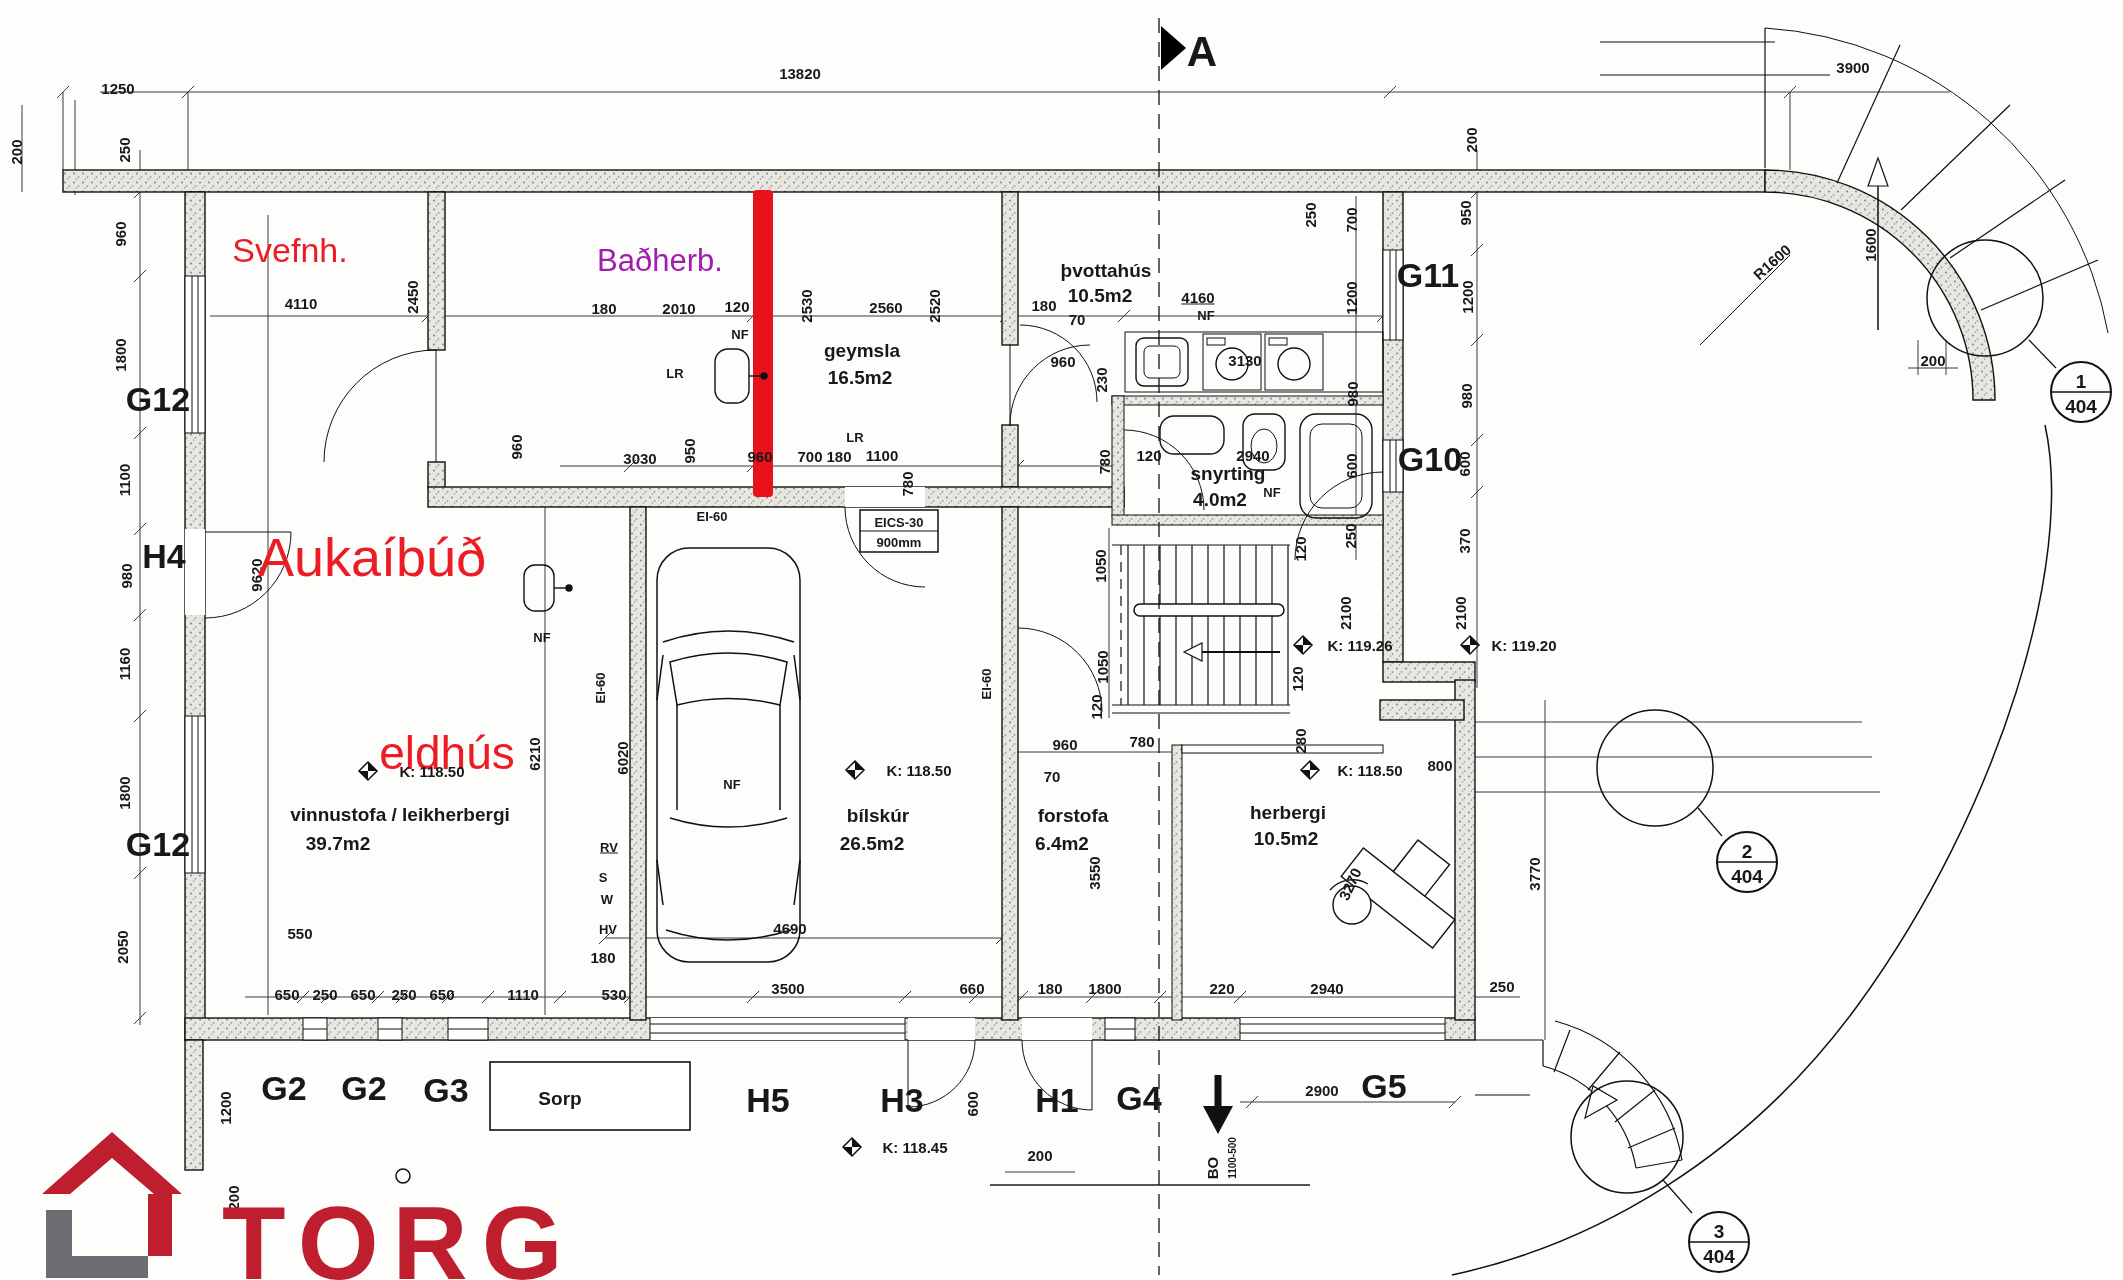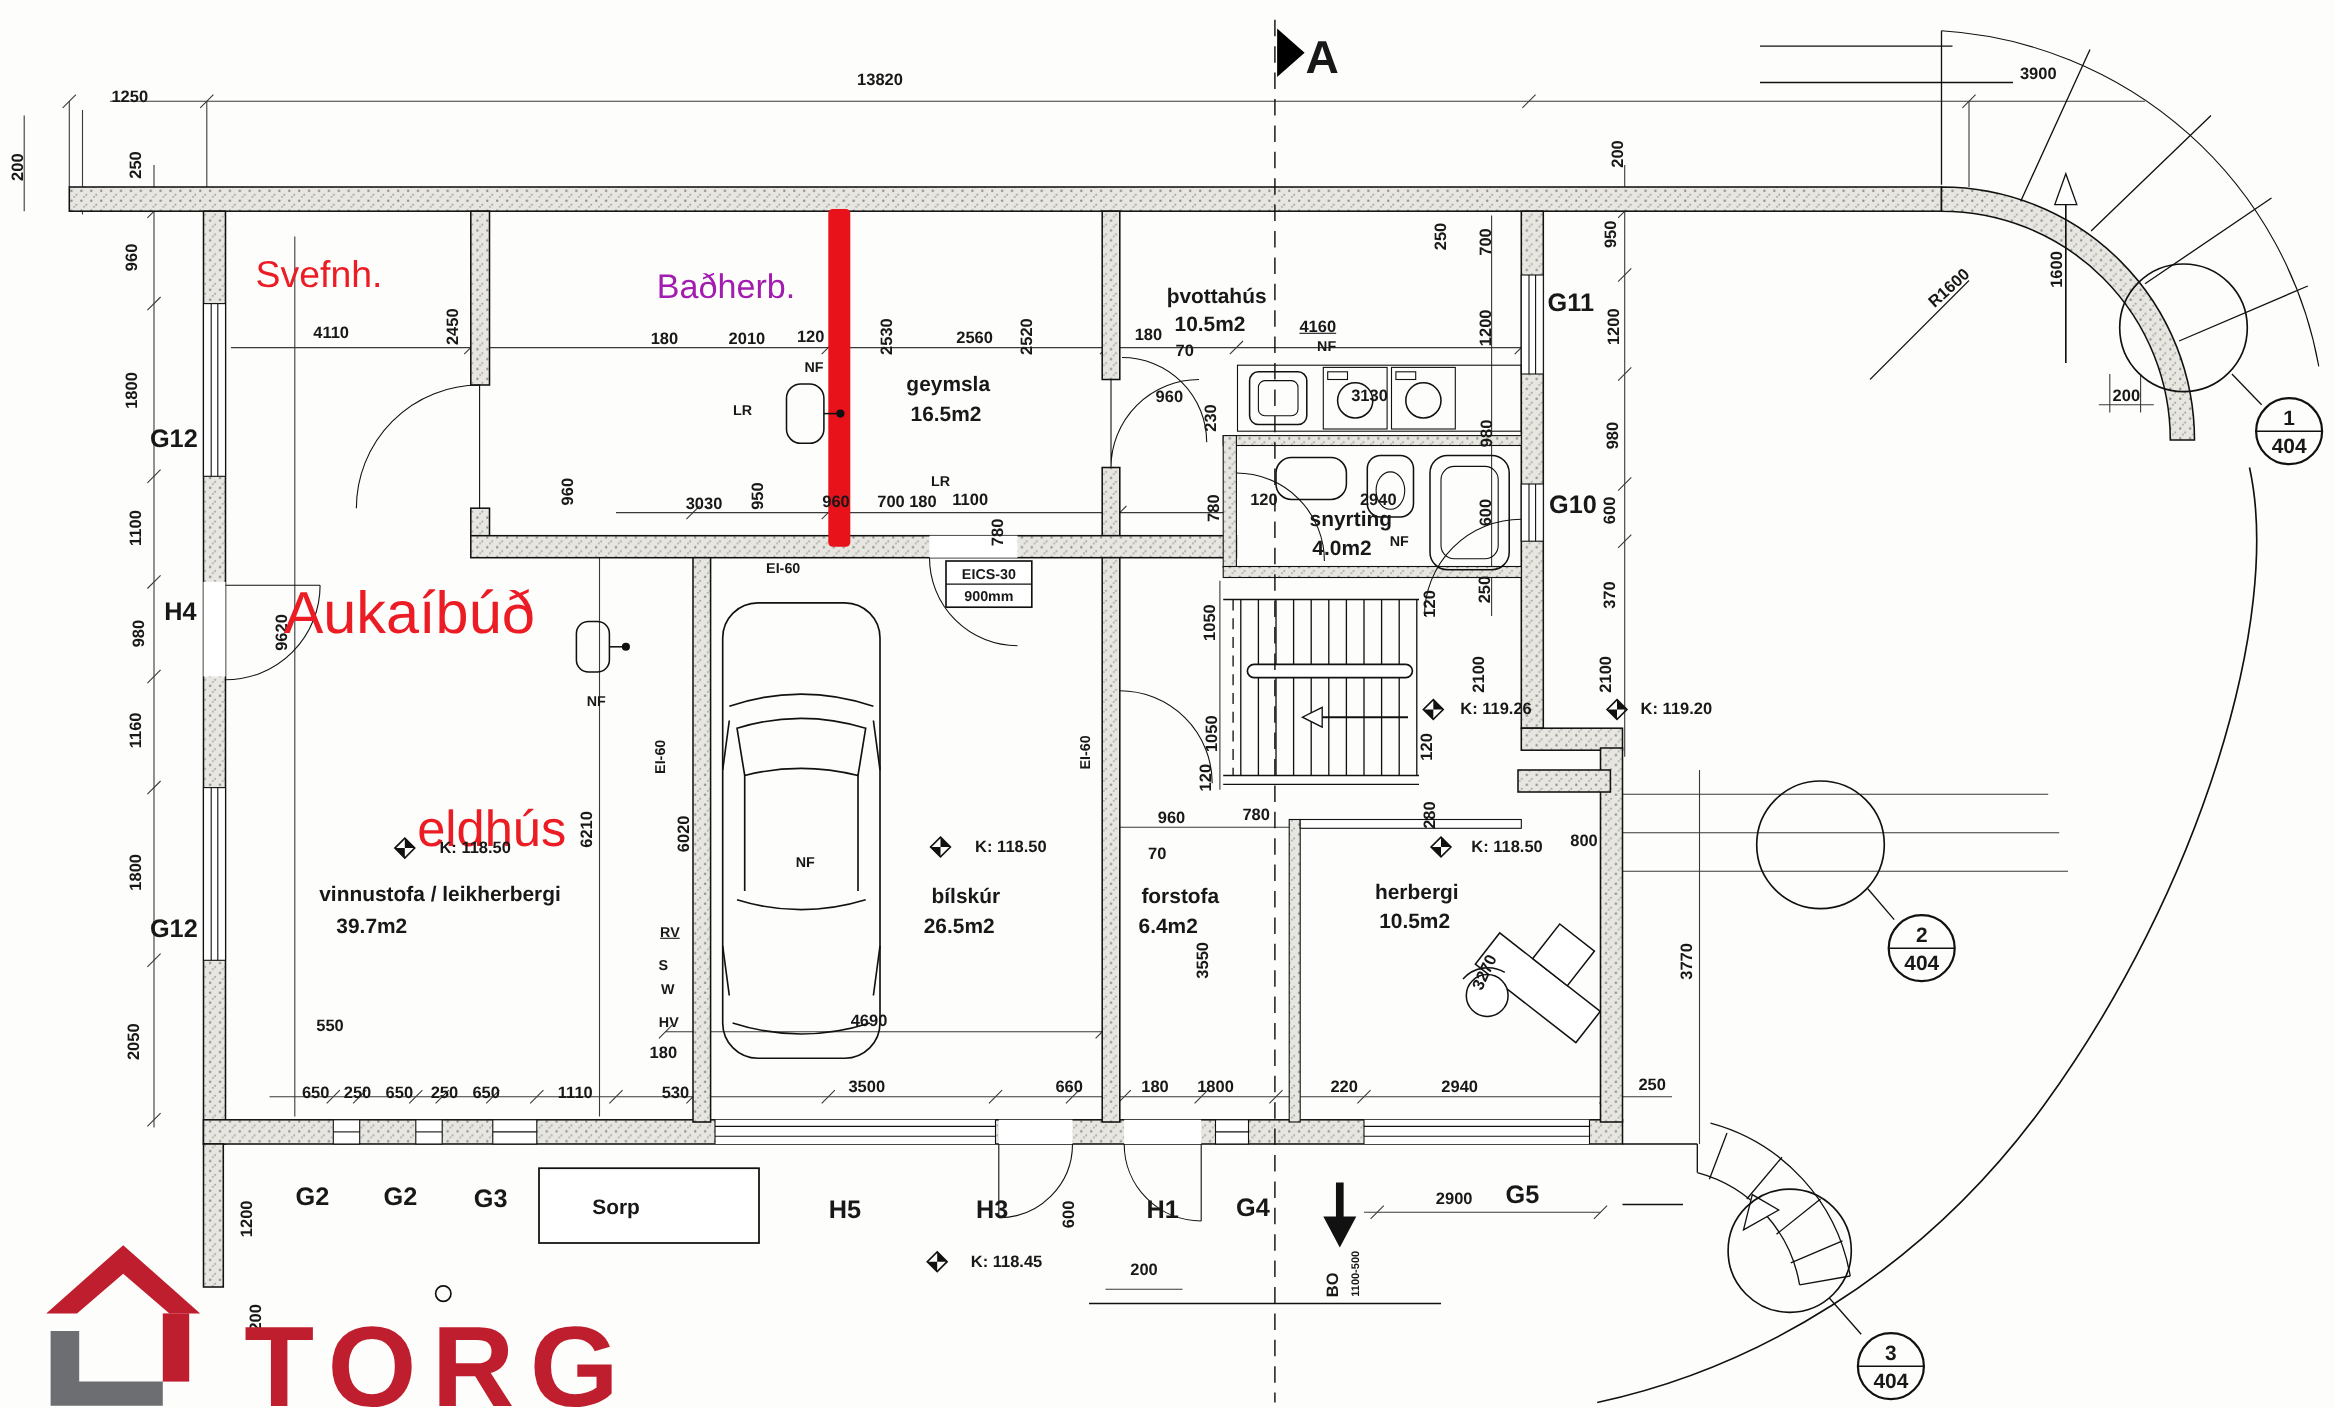--- a/index.html
+++ b/index.html
@@ -8,21 +8,21 @@
   svg{position:absolute;left:0;top:0;}
   #labels{position:absolute;left:0;top:0;width:100%;height:100%;}
   .lbl{position:absolute;transform:translate(-50%,-50%);white-space:nowrap;color:#181818;
        font-family:"Liberation Sans",sans-serif;line-height:1;}
   .d {font-size:15px;font-weight:bold;}
   .v {font-size:15px;font-weight:bold;transform:translate(-50%,-50%) rotate(-90deg);}
   .vs{font-size:10px;font-weight:bold;transform:translate(-50%,-50%) rotate(-90deg);}
   .s {font-size:13px;font-weight:bold;}
   .sv{font-size:13px;font-weight:bold;transform:translate(-50%,-50%) rotate(-90deg);}
   .r {font-size:19px;font-weight:bold;}
-  .w {font-size:23px;font-weight:800;}
+  .w {font-size:34px;font-weight:800;}
   .k {font-size:15px;font-weight:bold;}
   .b {font-size:19px;font-weight:bold;}
   .sec{font-size:42px;font-weight:bold;}
   .v65{font-size:15px;font-weight:bold;transform:translate(-50%,-50%) rotate(-65deg);}
   .r45{font-size:15px;font-weight:bold;transform:translate(-50%,-50%) rotate(-42deg);}
   .r1{font-size:34px;color:#ec1c24;}
   .r2{font-size:31px;color:#a21caf;}
   .r3{font-size:54px;color:#ec1c24;}
   .r4{font-size:46px;color:#ec1c24;}
   .logo{position:absolute;left:36px;top:1128px;width:660px;height:152px;}

